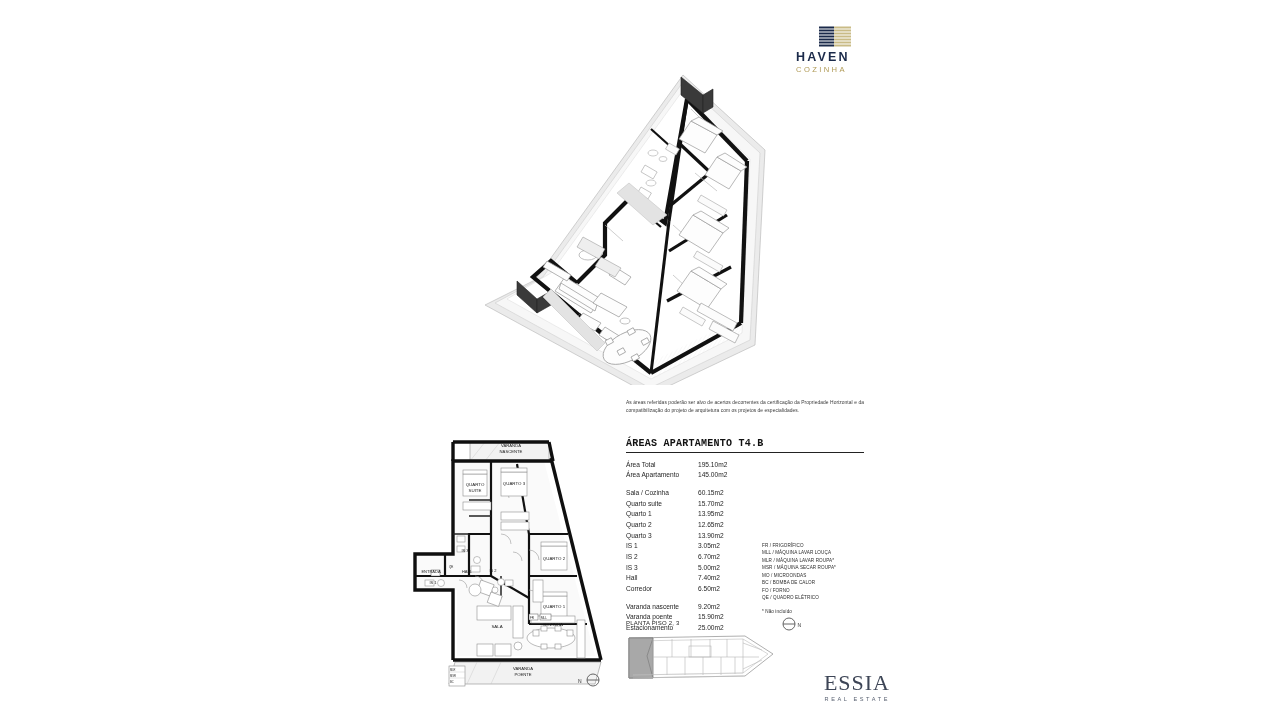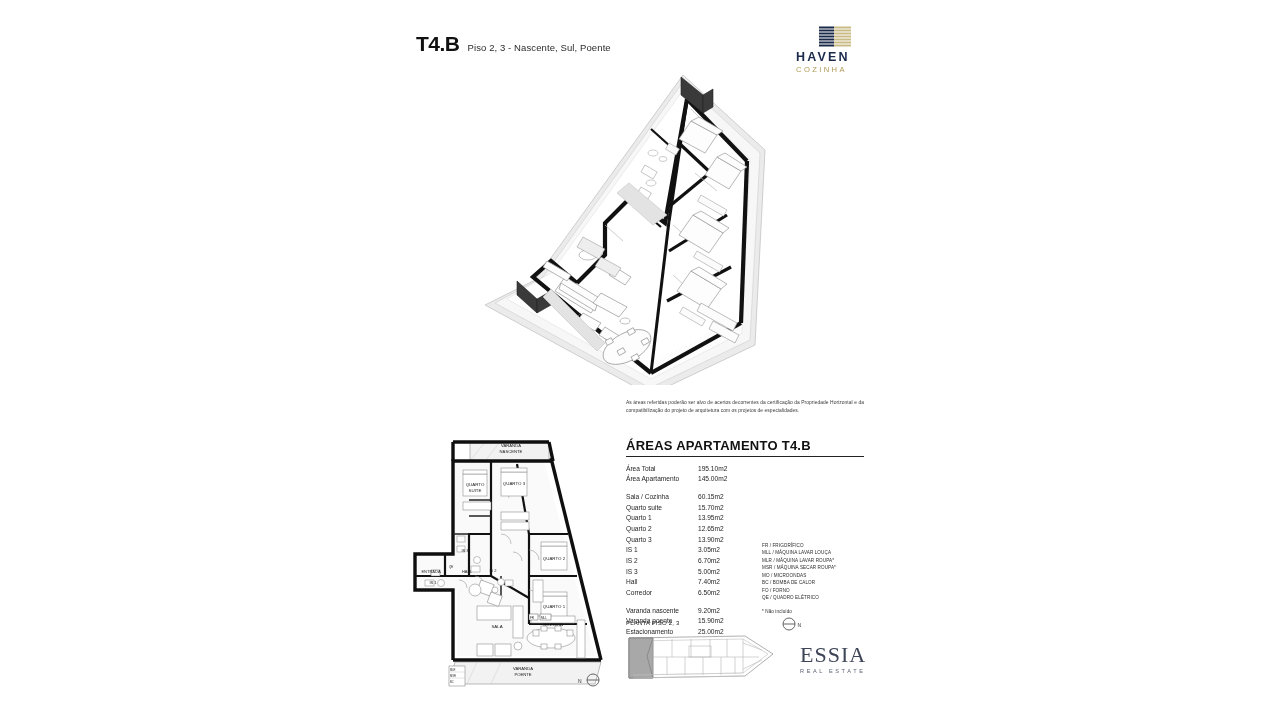--- a/index.html
+++ b/index.html
@@ -26,22 +26,22 @@
 
   
   .disclaimer{
     position:absolute;left:626px;top:399px;width:238px;
     font-size:4.9px;line-height:1.62;color:#3a3a3a;text-align:justify;letter-spacing:0.06px;
   }
 
   
   .areas{position:absolute;left:626px;top:438px;width:238px;}
   .areas-head{
-    font-size:13px;font-weight:bold;letter-spacing:0.25px;color:#111;
-    border-bottom:0.8px solid #222;padding-bottom:2.5px;margin-bottom:7px;
+    font-size:10px;font-weight:bold;letter-spacing:0.25px;color:#111;
+    border-bottom:0.8px solid #222;padding-bottom:2.5px;margin-bottom:7px;font-family:Liberation Mono, monospace;
   }
   .arow{display:flex;font-size:6.6px;line-height:1.62;color:#1f1f1f;}
   .arow .k{width:72px;flex:0 0 72px;}
   .arow .v{flex:1;}
   .agap{height:7px;}
 
   
   .legend{position:absolute;left:762px;top:542px;width:112px;}
   .legend div{font-size:4.6px;line-height:1.62;color:#2c2c2c;letter-spacing:0.1px;}
   .legend .note{margin-top:6px;}
@@ -55,33 +55,29 @@
 
   
   .plan2d{position:absolute;left:405px;top:430px;width:205px;height:262px;}
   .plan2d svg{display:block;}
   .rl{font-family:"Liberation Sans",sans-serif;fill:#1a1a1a;}
 
   
   .compass2d{position:absolute;left:578px;top:672px;width:26px;height:16px;}
 
   
-  .essia{position:absolute;left:800px;top:644px;width:90px;text-align:left;}
+  .essia{position:absolute;left:800px;top:672px;width:90px;text-align:right;}
   .essia-name{font-size:22px;letter-spacing:1px;color:#3d4556;line-height:1;font-family:"Liberation Serif",serif;}
   .essia-sub{font-size:5.6px;letter-spacing:2.6px;color:#5a6272;margin-top:2px;}
 </style>
 </head>
 <body>
 
 <div class="page">
 
-  <div class="title-block">
-    <div class="plan-title">T4.B</div>
-    <div class="plan-subtitle">Piso 2, 3 - Nascente, Sul, Poente</div>
-  </div>
 
   <div class="brand">
     <svg class="brand-mark" viewBox="0 0 32 22">
       <rect x="0" y="0" width="32" height="22" fill="#ffffff"></rect>
       <g>
         <rect x="0" y="0.5" width="15" height="2" fill="#1b2a4a"></rect>
         <rect x="0" y="3.5" width="15" height="2" fill="#1b2a4a"></rect>
         <rect x="0" y="6.5" width="15" height="2" fill="#1b2a4a"></rect>
         <rect x="0" y="9.5" width="15" height="2" fill="#1b2a4a"></rect>
         <rect x="0" y="12.5" width="15" height="2" fill="#1b2a4a"></rect>

